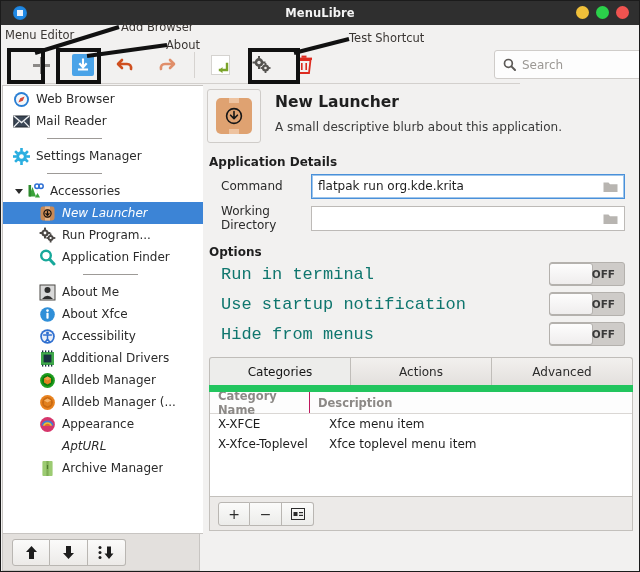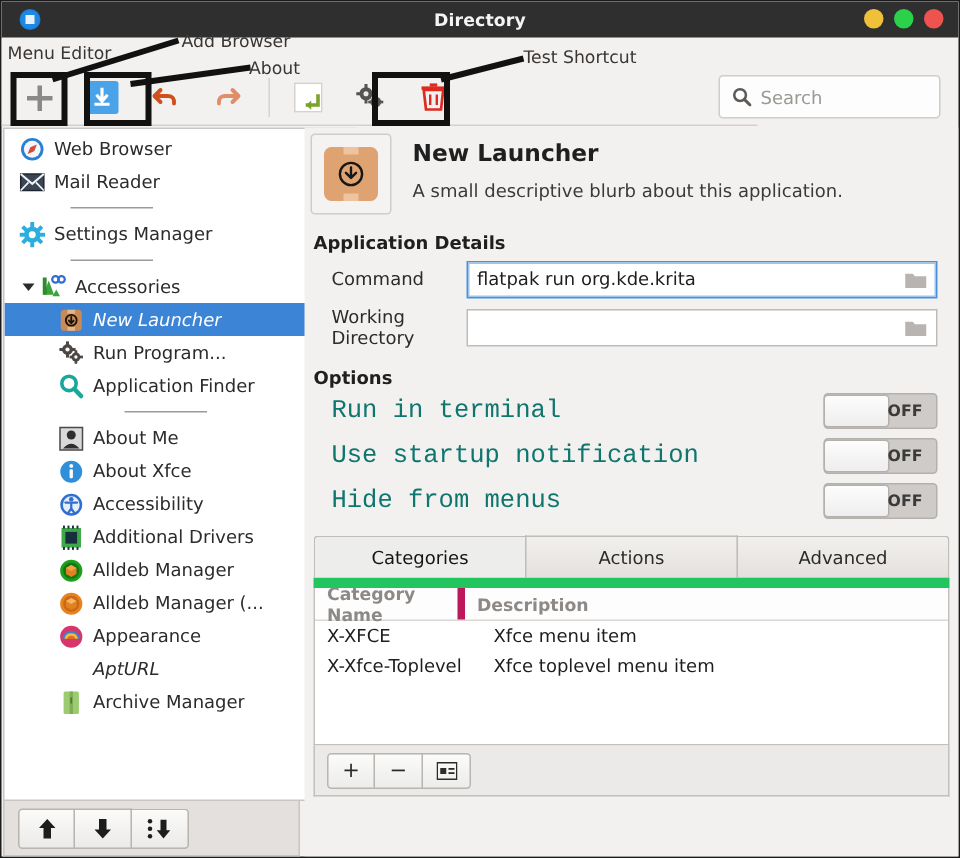--- a/index.html
+++ b/index.html
@@ -43,21 +43,21 @@
     position: absolute; right: 10px; top: 5px;
     display: flex; gap: 7px;
   }
   .tb-btn { width: 13px; height: 13px; border-radius: 50%; }
   .tb-min { background: #f0c03a; }
   .tb-max { background: #2bd14a; }
   .tb-close { background: #ef5350; }
 
   
   .toolbar {
-    position: absolute; top: 25px; left: 0;
+    position: absolute; top: 25px; left: 15px;
     width: 504px; height: 58px;
     background: #f2f1f0;
     border-bottom: 1px solid #d3d0cd;
     padding-left: 28px;
   }
   .tbar-row {
     position: absolute; left: 0; top: 20px;
     width: 638px; height: 38px;
     display: flex; align-items: center;
   }
@@ -279,21 +279,21 @@
     height: 105px; overflow: hidden;
   }
   .thead {
     display: flex; height: 22px; align-items: center;
     border-bottom: 1px solid #dad7d4; background: #fdfdfd;
   }
   .th {
     font-size: 11.5px; color: #8c8986; font-weight: bold;
     padding-left: 8px;
   }
-  .th.c1 { width: 100px; border-right: 5px solid #be185d; height: 100%;
+  .th.c1 { width: 100px; border-right: 1px solid #be185d; height: 100%;
            display: flex; align-items: center; }
   .th.c2 { flex: 1; }
   .trow-d { display: flex; height: 20px; align-items: center; gap: 11px; }
   .td { font-size: 12px; color: #1d1d1d; padding-left: 8px; }
   .td.c1 { width: 100px; }
   .td.c2 { flex: 1; }
 
   .tbl-actions {
     margin: 0 6px; height: 34px;
     background: #eceae8; border: 1px solid #c3c0bc; border-top: none;
@@ -310,21 +310,21 @@
   .abtn + .abtn { border-left: none; }
   .abtn:last-child { border-radius: 0 3px 3px 0; }
 </style>
 </head>
 <body>
 
 <div id="app">
 
   <div class="titlebar">
     <div class="tb-appicon"></div>
-    <div class="tb-title">Directory</div>
+    <div class="tb-title">MenuLibre</div>
     <div class="tb-btns">
       <div class="tb-btn tb-min"></div>
       <div class="tb-btn tb-max"></div>
       <div class="tb-btn tb-close"></div>
     </div>
   </div>
 
   <div class="toolbar">
     <div class="tbar-row">
 

